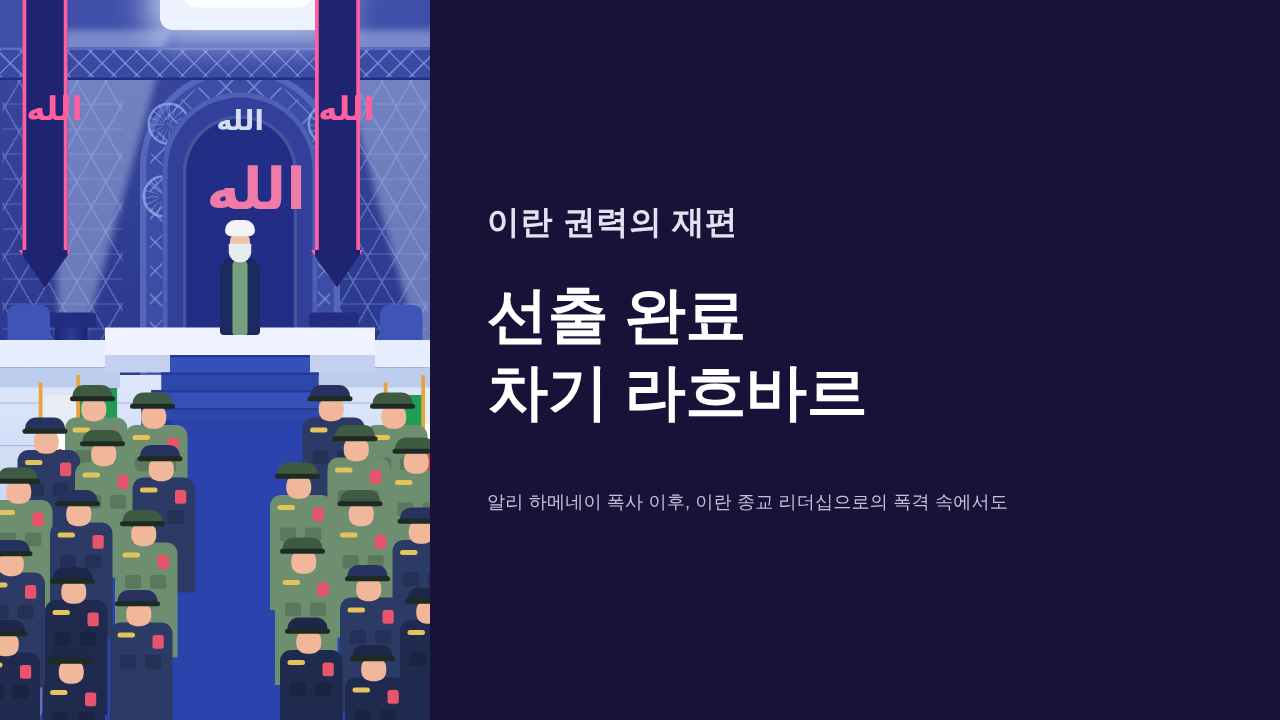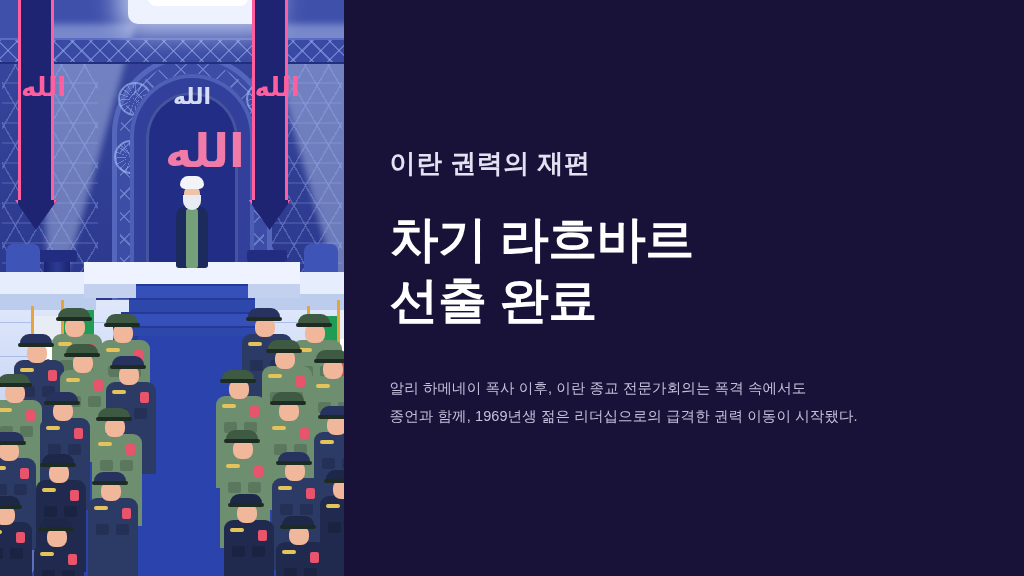--- a/index.html
+++ b/index.html
@@ -543,23 +543,22 @@
           <div class="head"></div>
           <div class="cap"></div>
         </div>
     </div>
   </div>
 
   <div class="content">
     <div class="eyebrow">이란 권력의 재편</div>
 
     <div class="headline">
+      <div>선출 완료</div>
       <div>차기 라흐바르</div>
-      <div>선출 완료</div>
     </div>
 
     <div class="body-copy">
-      <div>알리 하메네이 폭사 이후, 이란 종교 전문가회의는 폭격 속에서도</div>
-      <div>종언과 함께, 1969년생 젊은 리더십으로의 급격한 권력 이동이 시작됐다.</div>
+      <div>알리 하메네이 폭사 이후, 이란 종교 리더십으로의 폭격 속에서도</div>
     </div>
   </div>
 
 </div>
 
 </body></html>

